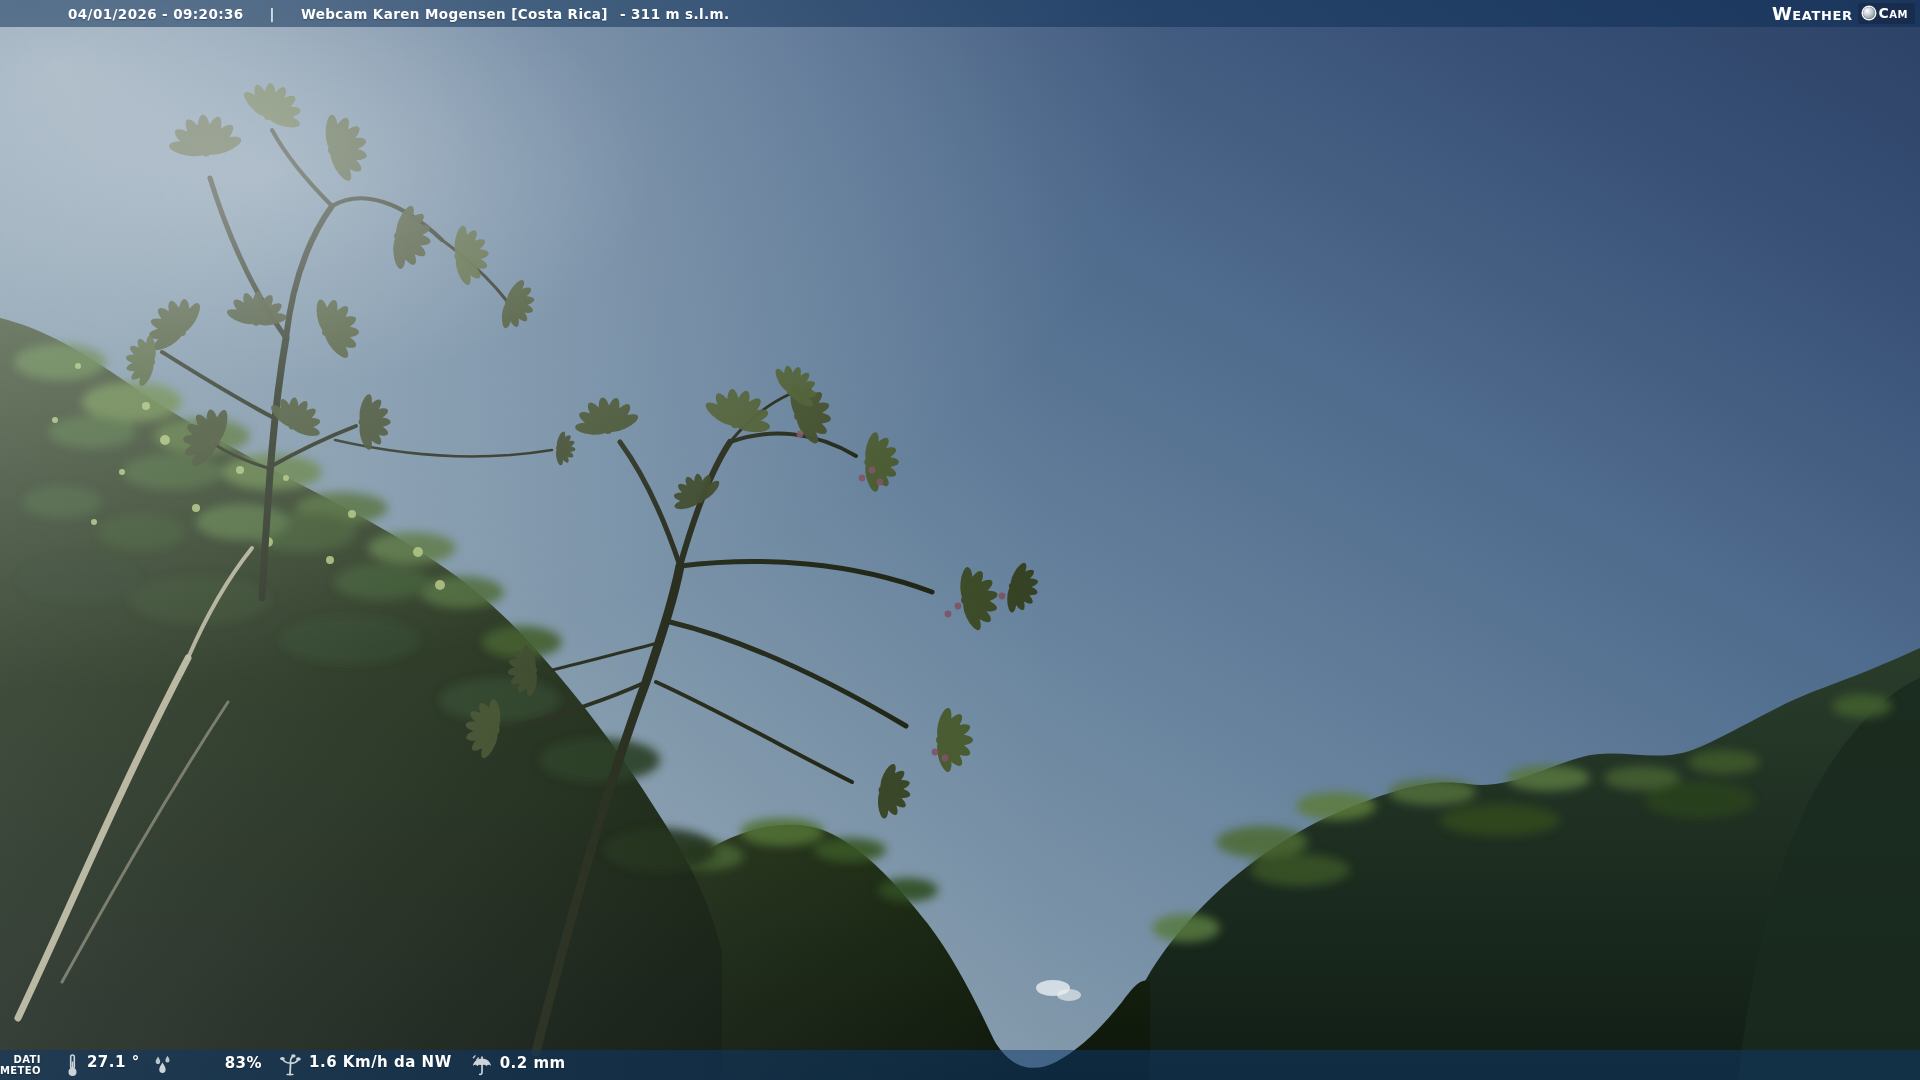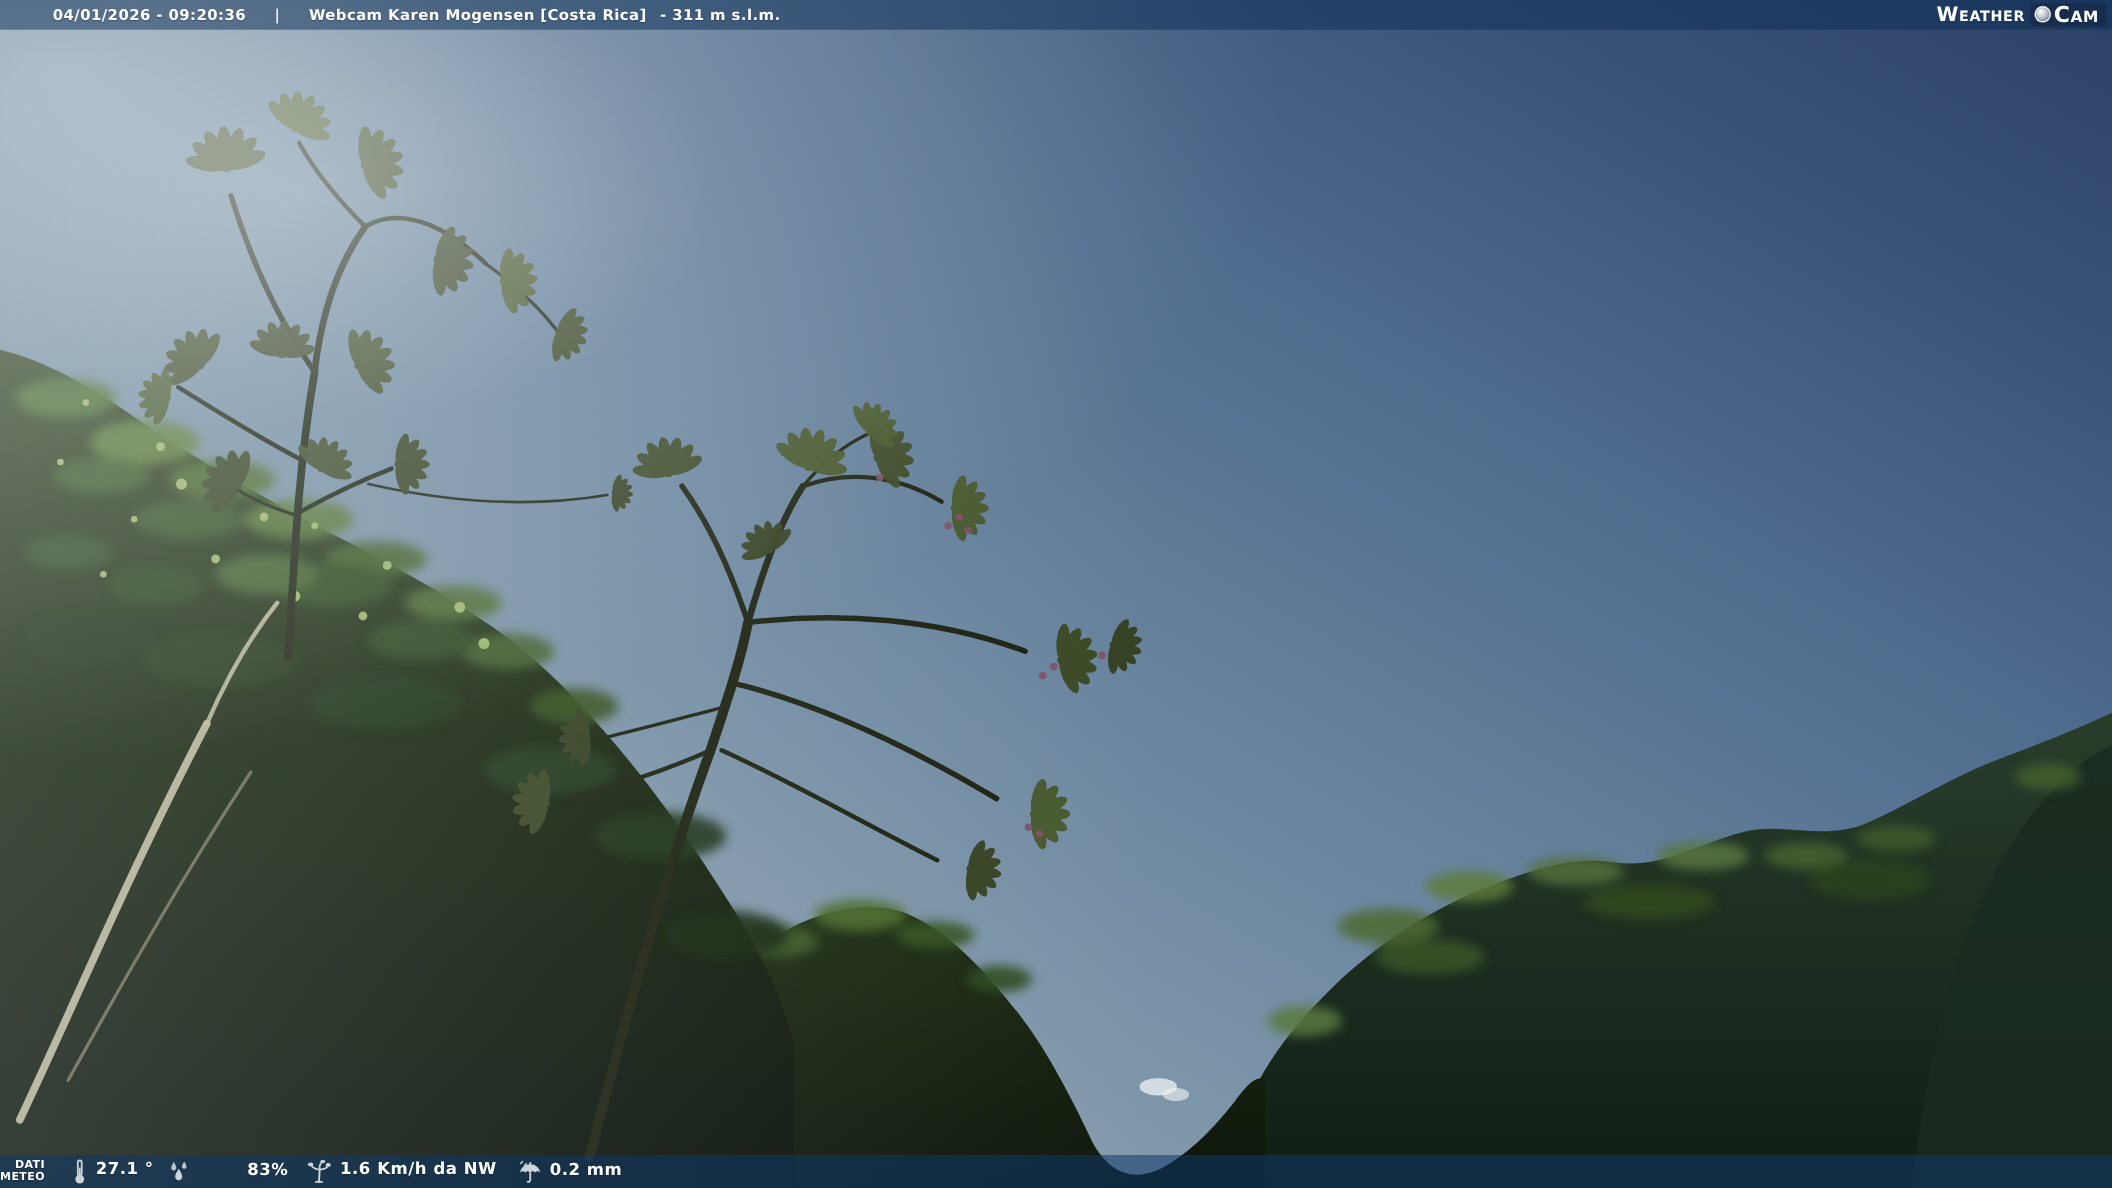--- a/index.html
+++ b/index.html
@@ -5,35 +5,35 @@
   html,body{margin:0;padding:0;background:#000;}
   .stage{position:relative;width:1920px;height:1080px;overflow:hidden;
          font-family:"DejaVu Sans","Liberation Sans",sans-serif;}
   #scene{position:absolute;left:0;top:0;}
 
   
   .topbar{position:absolute;top:0;left:0;right:0;height:27px;
           background:rgba(10,44,84,0.50);
           display:flex;align-items:center;
           color:#fff;font-weight:bold;font-size:13.5px;letter-spacing:.4px;
-          padding-left:48px;box-sizing:border-box;
+          padding-left:68px;box-sizing:border-box;
           text-shadow:0 1px 1px rgba(0,20,40,.35);}
   .topbar .sep{margin:0 26px;opacity:.95;}
   .title-line{display:flex;gap:12px;}
 
   .logo{position:absolute;top:2px;right:5px;height:22px;
         display:flex;align-items:center;gap:5px;}
   .logo-weather{font-variant:small-caps;font-size:18px;font-weight:700;
                 color:#fff;letter-spacing:.6px;}
   .logo-badge{background:#182c4e;border-radius:2px;height:21px;
               display:flex;align-items:center;padding:0 7px 0 5px;gap:4px;}
   .logo-ball{width:12px;height:12px;border-radius:50%;
              background:radial-gradient(circle at 35% 32%,#ffffff 0%,#c6cdd3 40%,#8a949c 75%,#6f7a83 100%);
              box-shadow:0 0 0 1.5px #f0f4f6;}
-  .logo-cam{font-variant:small-caps;font-size:20px;font-weight:800;
+  .logo-cam{font-variant:small-caps;font-size:14px;font-weight:800;
             color:#fff;letter-spacing:.5px;}
 
   
   .bottombar{position:absolute;bottom:0;left:0;right:0;height:30px;
              background:rgba(14,56,104,0.55);
              display:flex;align-items:center;color:#fff;
              text-shadow:0 1px 1px rgba(0,15,30,.4);}
   .dati{font-size:10px;font-weight:700;line-height:1.12;
         text-align:right;letter-spacing:.4px;white-space:pre-line;}
   .stats{display:flex;align-items:center;margin-left:24px;}

